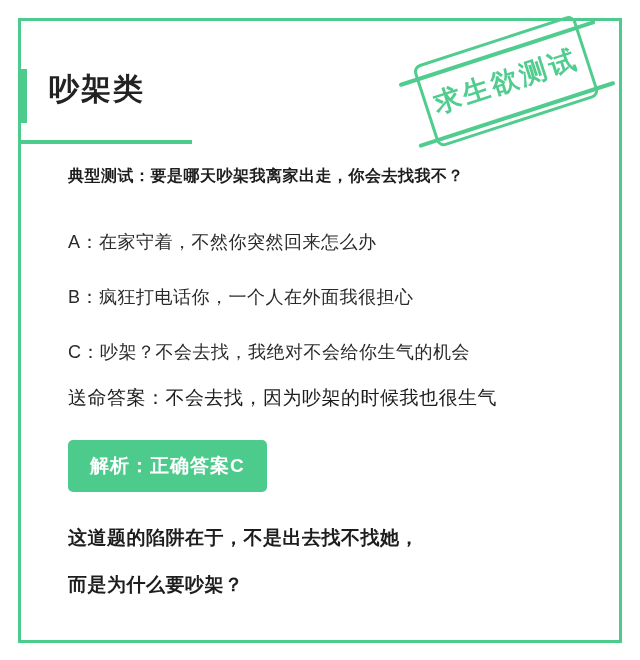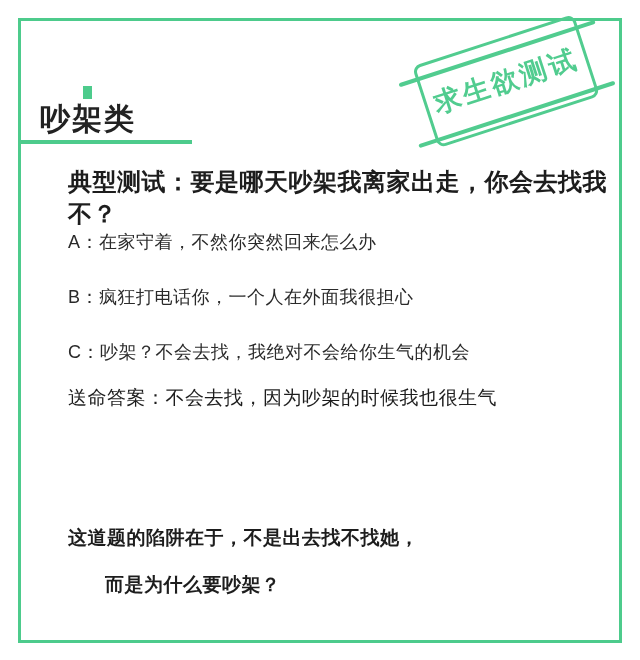--- a/index.html
+++ b/index.html
@@ -51,25 +51,24 @@
     top: 18px;
     width: 3px;
     height: 625px;
     background: #4dcb8c;
   }
 
   
   .cat-wrap {
     position: absolute;
     left: 18px;
-    top: 86px;
+    top: 69px;
     display: flex;
-    align-items: center;
+    align-items: flex-start;
     height: 54px;
-    flex-direction: column;
   }
   .cat-bar {
     width: 9px;
     height: 54px;
     background: #4dcb8c;
   }
   .cat-title {
     font-size: 30px;
     font-weight: bold;
     color: #222222;
@@ -123,21 +122,21 @@
     border-radius: 2px;
   }
   .stamp-l1 { left: 0px;  top: 26px; width: 206px; }
   .stamp-l2 { left: 0px;  top: 90px; width: 206px; }
 
   
   .q-title {
     position: absolute;
     left: 68px;
     top: 166px;
-    font-size: 24px;
+    font-size: 16px;
     font-weight: bold;
     color: #1d1d1d;
     letter-spacing: 0.5px;
   }
   .opt {
     position: absolute;
     left: 68px;
     font-size: 18px;
     color: #2a2a2a;
     letter-spacing: 0.5px;
@@ -180,21 +179,20 @@
     letter-spacing: 0.5px;
   }
   .concl-2 {
     position: absolute;
     left: 68px;
     top: 572px;
     font-size: 19px;
     font-weight: bold;
     color: #1d1d1d;
     letter-spacing: 0.5px;
-    margin-left: 37px;
   }
 </style>
 </head>
 <body>
 
 <div class="page">
 
   <div class="frame-top"></div>
   <div class="frame-bottom"></div>
   <div class="frame-left"></div>
@@ -215,17 +213,18 @@
   <div class="cat-underline"></div>
 
   <div class="q-title">典型测试：要是哪天吵架我离家出走，你会去找我不？</div>
 
   <div class="opt opt-a">A：在家守着，不然你突然回来怎么办</div>
   <div class="opt opt-b">B：疯狂打电话你，一个人在外面我很担心</div>
   <div class="opt opt-c">C：吵架？不会去找，我绝对不会给你生气的机会</div>
 
   <div class="fatal">送命答案：不会去找，因为吵架的时候我也很生气</div>
 
+  <div class="answer-box">解析：正确答案C</div>
 
   <div class="concl-1">这道题的陷阱在于，不是出去找不找她，</div>
   <div class="concl-2">而是为什么要吵架？</div>
 
 </div>
 
 </body></html>

